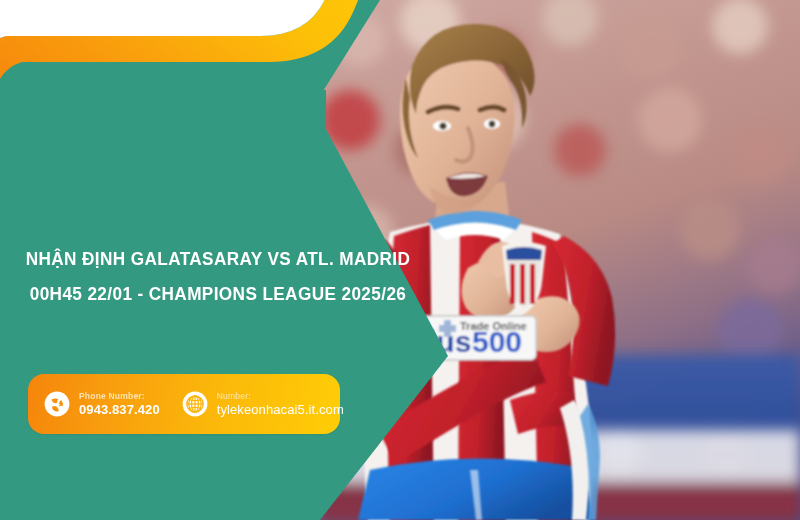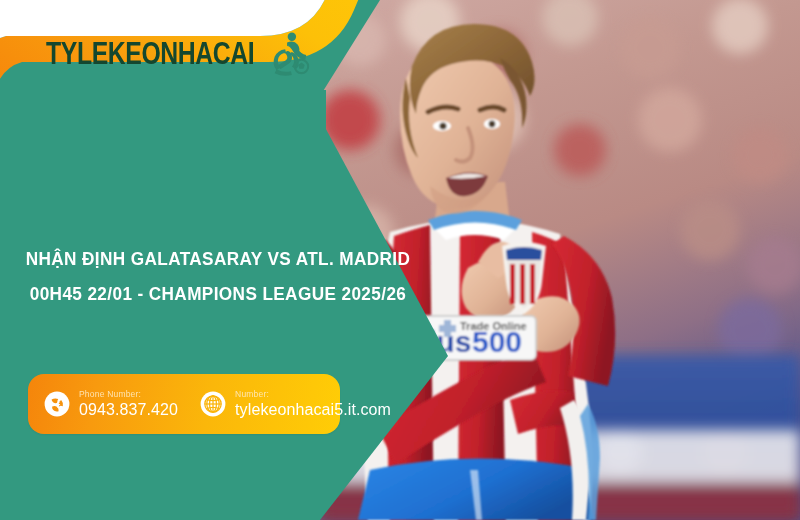--- a/index.html
+++ b/index.html
@@ -106,36 +106,36 @@
     display:flex;
     align-items:center;
     z-index:6;
     box-shadow:0 1px 2px rgba(0,0,0,0.06);
   }
   .contact-item{
     display:flex;
     align-items:center;
     gap:9px;
   }
-  .contact-item.phone{ margin-left:16px; }
+  .contact-item.phone{ margin-left:16px;font-weight:bold; }
   .contact-item.web{ margin-left:22px; }
   .c-icon{ width:26px;height:26px;flex:0 0 auto; }
   .c-lines{ line-height:1; }
   .c-label{
     display:block;
     color:#ffe9bd;
     font-size:8.5px;
     letter-spacing:0.2px;
     margin-bottom:3px;
     opacity:.92;
   }
   .c-value{
     display:block;
     color:#ffffff;
-    font-size:16px;
+    font-size:13px;
     letter-spacing:0.1px;
   }
 </style>
 </head>
 <body>
 
 <div id="banner">
 
   <div class="photo-layer">
     <svg class="photo-svg" viewBox="0 0 480 520" preserveAspectRatio="xMidYMid slice">
@@ -329,36 +329,20 @@
     </defs>
     <path d="M0 152 Q4 108 46 96 L300 96 Q352 96 368 52 L392 -10 L420 -10 L420 8 L394 70
              Q372 122 308 122 L62 122 Q34 130 32 170 L32 200 L0 200 Z" fill="url(#bandG)"></path>
   </svg>
 
   <svg class="header-white" viewBox="0 0 420 200" preserveAspectRatio="none">
     <path d="M-10 -10 L420 -10 L420 -10 L368 52 Q352 96 300 96 L46 96 Q4 108 0 152 L-10 152 Z" fill="#ffffff"></path>
     <path d="M-10 -10 L392 -10 L340 52 Q322 96 270 96 L40 96 Q-6 108 -10 152 Z" fill="#ffffff"></path>
   </svg>
 
-  <div class="logo">
-    <span class="logo-text">TYLEKEONHACAI</span>
-    <svg class="logo-mark" viewBox="0 0 48 48">
-      <g fill="#2e8b72">
-        <circle cx="27" cy="7" r="4.4"></circle>
-        <path d="M22 13 q7 -3 11 2 q3 4 1 9 l-5 -1 q1 -4 -1 -6 q-3 -2 -6 0 Z"></path>
-        <path d="M24 14 q6 -1 9 5 q3 6 9 7 l-1 5 q-9 -1 -13 -9 q-3 -5 -5 -5 Z"></path>
-        <path d="M27 23 q6 2 7 9 q1 6 -3 9 l-4 -3 q3 -3 2 -7 q-1 -5 -5 -6 Z"></path>
-        <path d="M22 22 q4 0 5 5 q1 5 -3 8 l-9 6 l-3 -4 l8 -5 q3 -2 2 -5 q-1 -3 -3 -3 Z"></path>
-        <path d="M20 20 q-8 1 -11 8 q-3 8 2 14 l4 -3 q-4 -5 -2 -10 q2 -5 8 -5 Z"></path>
-        <path d="M11 41 q7 4 15 2 l1 4 q-10 2 -18 -2 Z"></path>
-        <circle cx="37" cy="38" r="7" fill="none" stroke="#2e8b72" stroke-width="2.2"></circle>
-        <path d="M37 34 l3.4 2.5 l-1.3 4 h-4.2 l-1.3 -4 Z"></path>
-      </g>
-    </svg>
-  </div>
 
   <div class="title-block">
     <div class="title-line">NHẬN ĐỊNH GALATASARAY VS ATL. MADRID</div>
     <div class="title-line">00H45 22/01 - CHAMPIONS LEAGUE 2025/26</div>
   </div>
 
   <div class="contact-pill">
 
     <div class="contact-item phone">
       <svg class="c-icon" viewBox="0 0 26 26">

